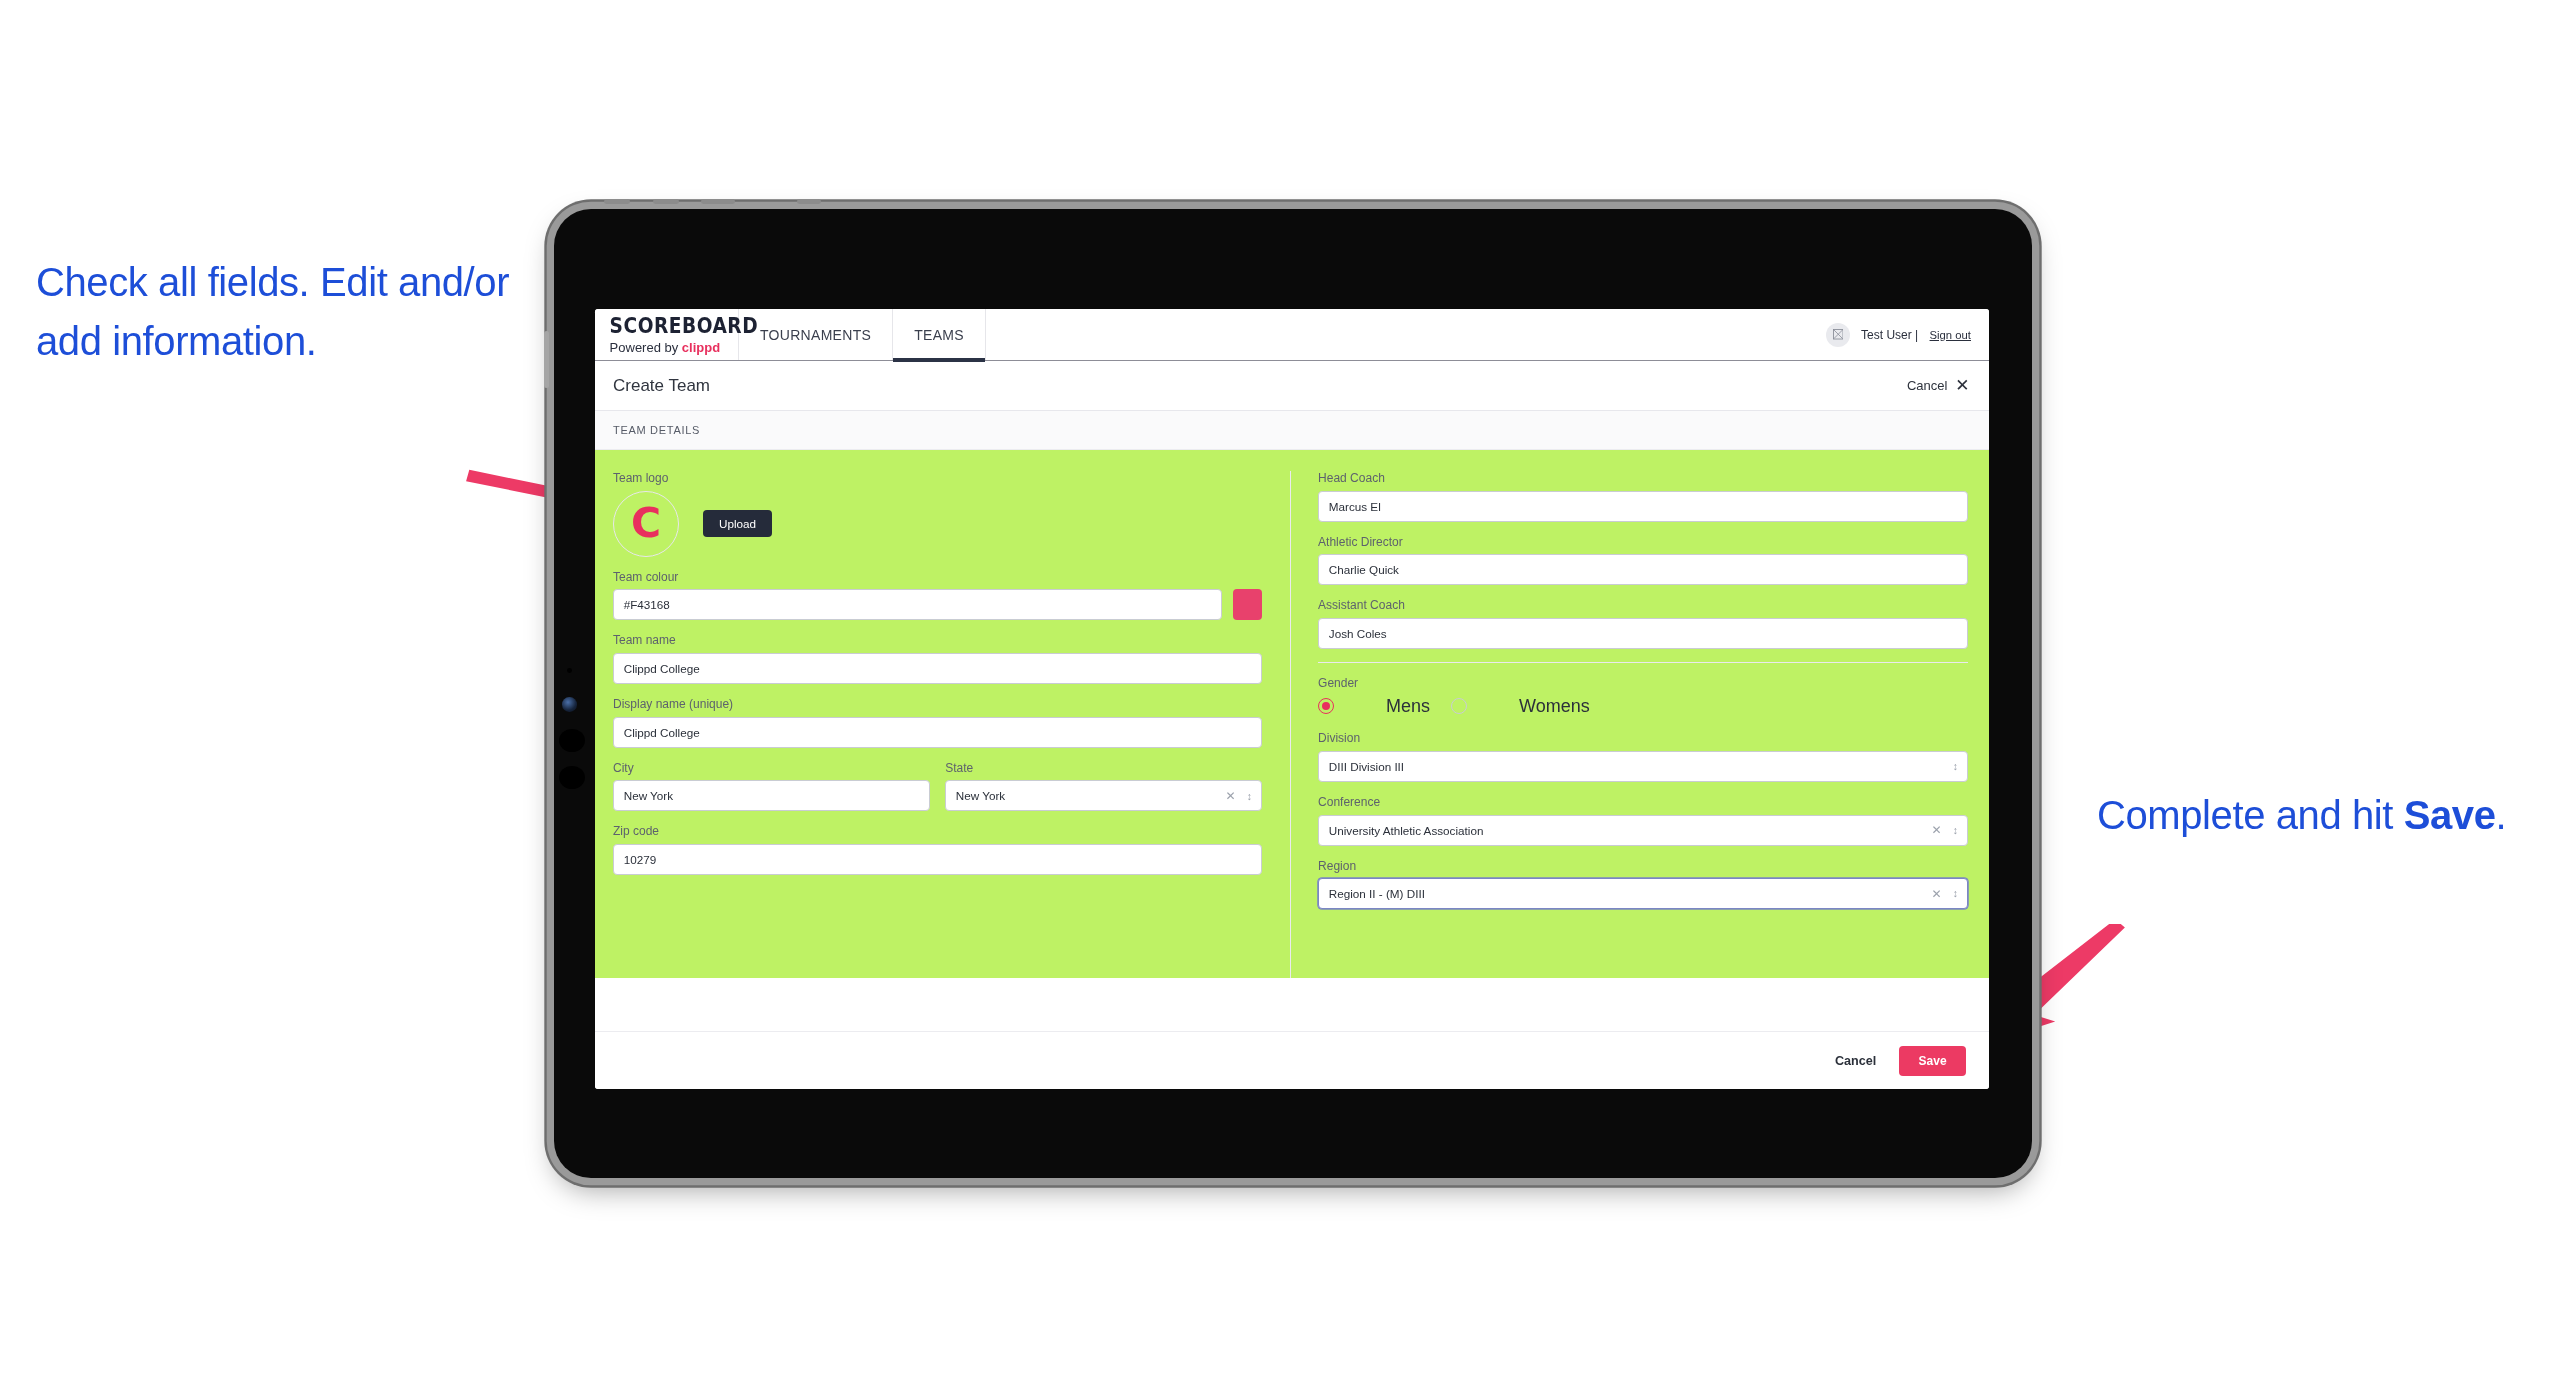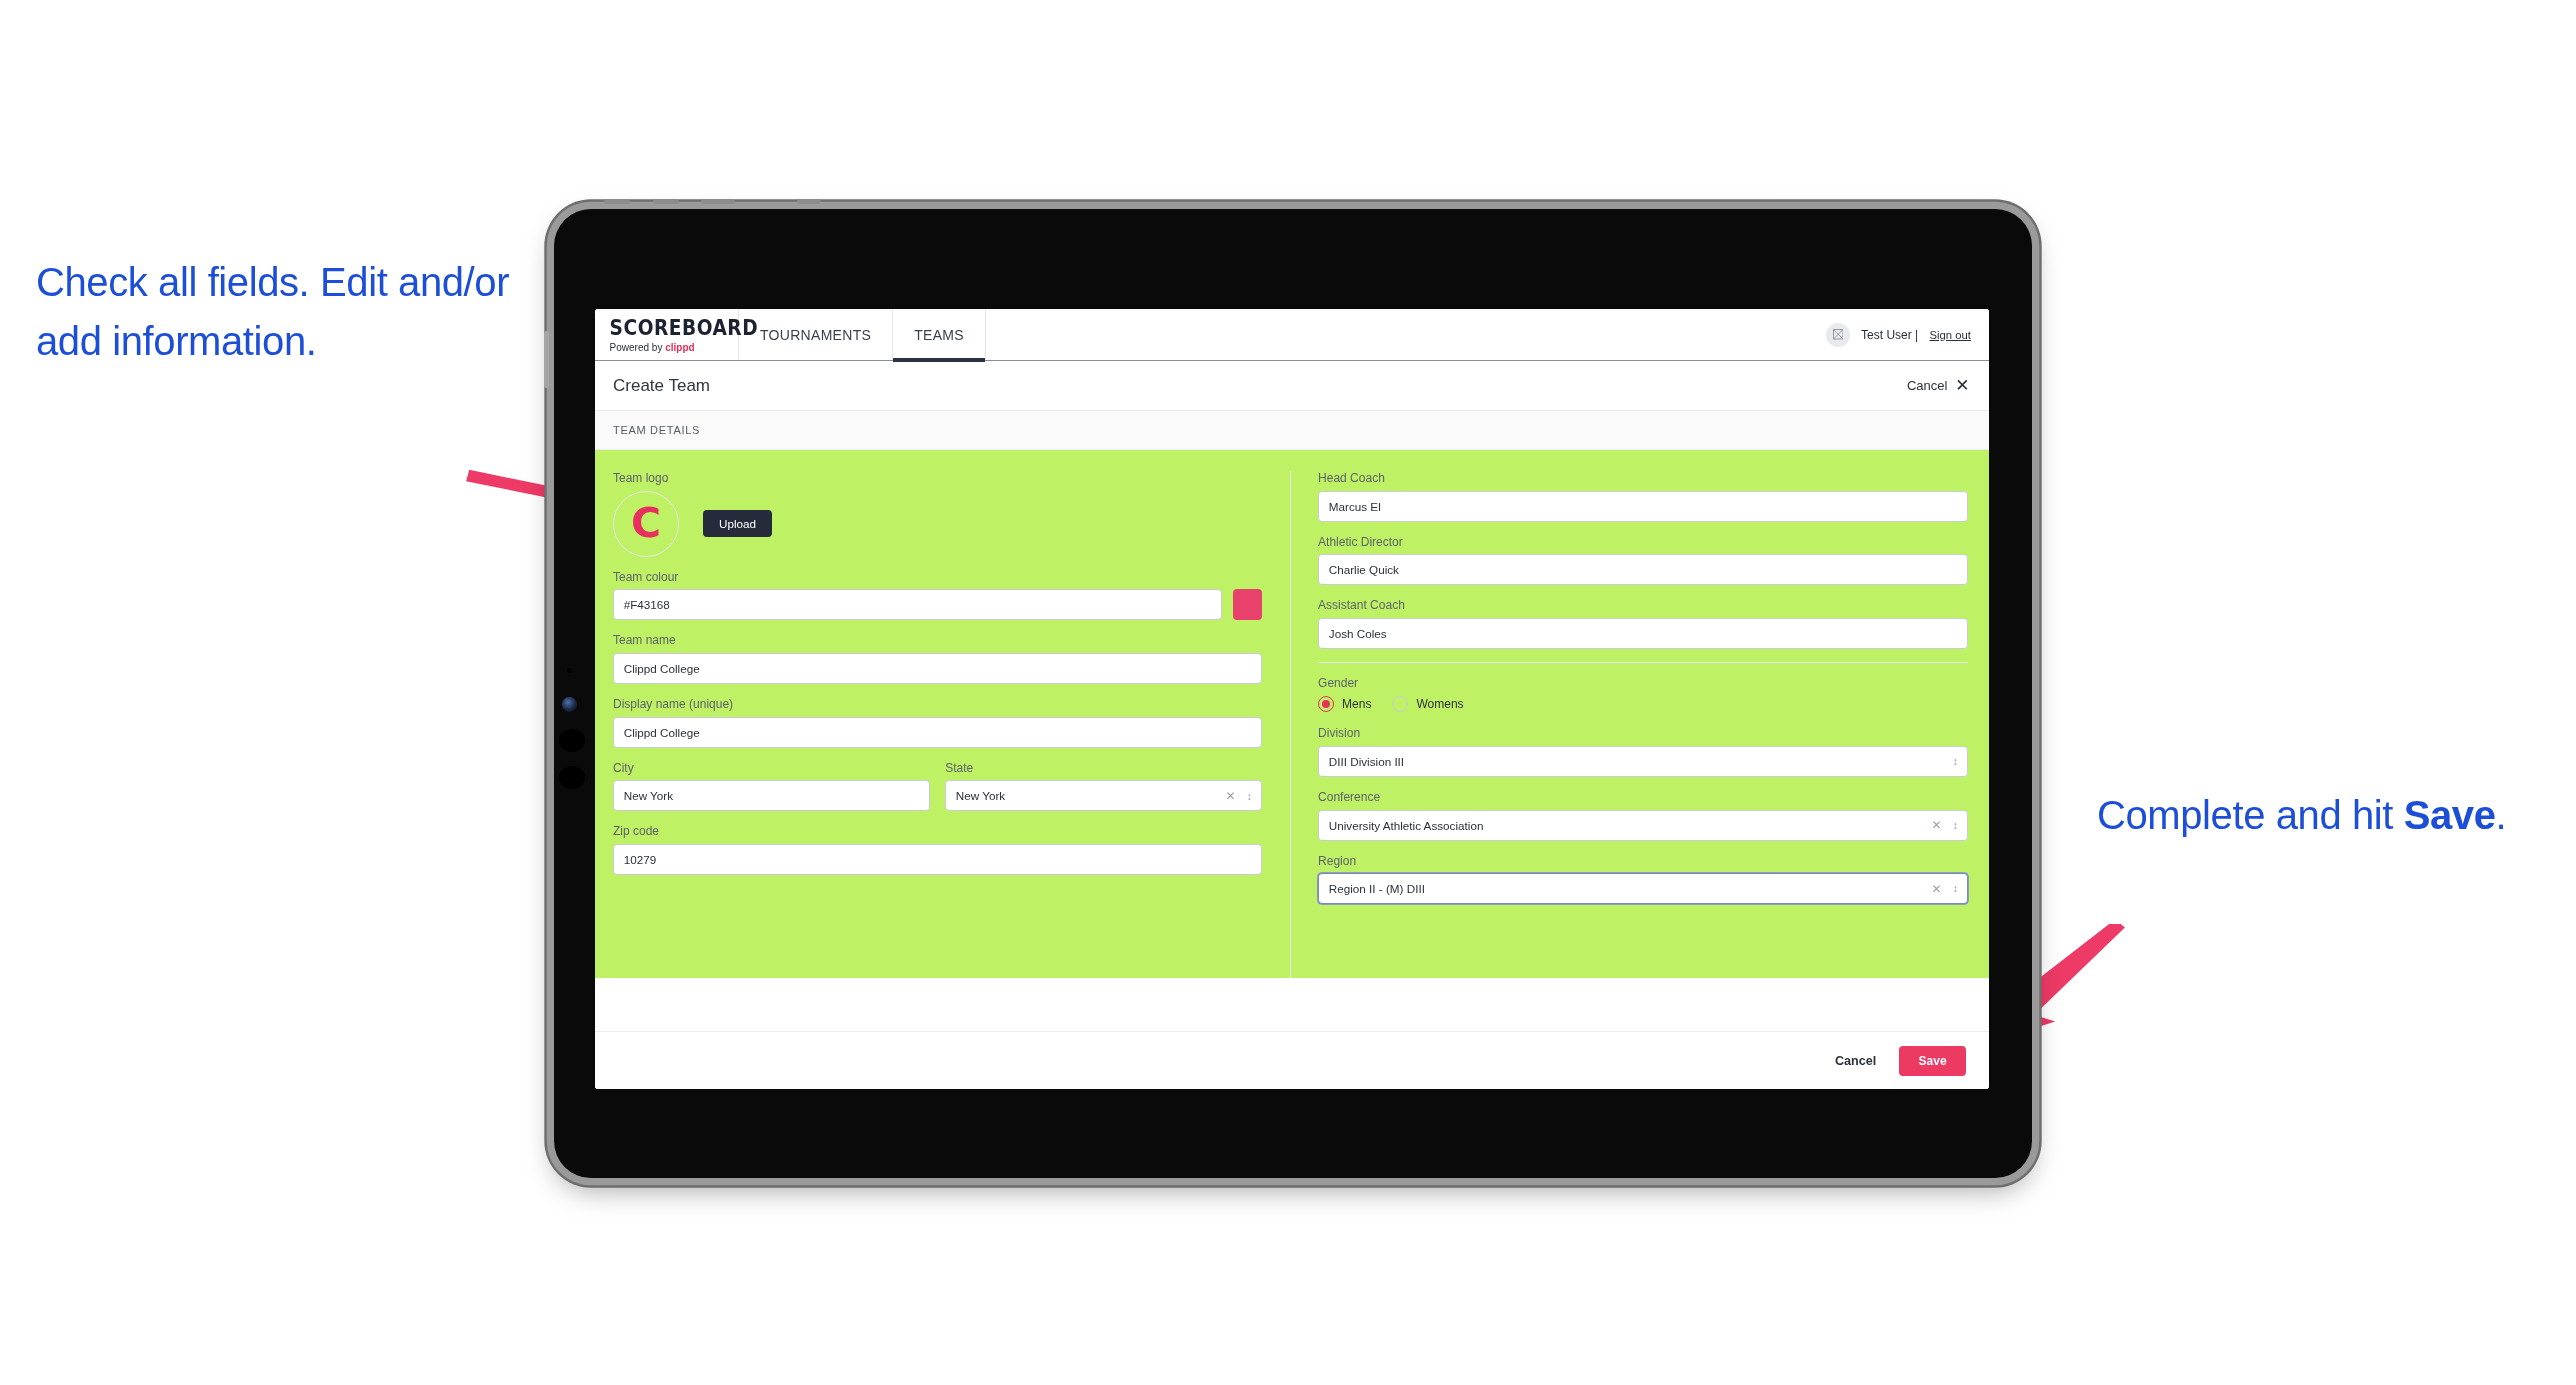--- a/index.html
+++ b/index.html
@@ -87,21 +87,21 @@
   }
   #brand-title {
     font-size: 18.6px; font-weight: 700;
     letter-spacing: 0.5px;
     color: #1d2233;
     font-family: "DejaVu Sans", sans-serif;
     transform: scaleY(1.12);
     transform-origin: left center;
   }
   #brand-sub {
-    font-size: 10px; color: #2a2f3d; margin-top: 4px;
+    font-size: 13px; color: #2a2f3d; margin-top: 4px;
   }
   #brand-sub .pink { color: #e8305e; font-weight: 700; }
 
   .navtab {
     display: flex; align-items: center;
     padding: 12px 21px;
     font-size: 14px;
     color: #3a3f4d;
     letter-spacing: 0.3px;
     border-right: 0.8px solid #e6e6ea;
@@ -234,21 +234,21 @@
   
   #radio-row { display: flex; align-items: center; gap: 21px; margin-top: 2.4px; }
   .radio-item { display: flex; align-items: center; gap: 8px; cursor: pointer; }
   .radio-outer {
     width: 16px; height: 16px; border-radius: 50%;
     border: 1.3px solid #c9ccd3;
     display: flex; align-items: center; justify-content: center;
   }
   .radio-outer.on { border-color: #e8305e; }
   .radio-dot { width: 8px; height: 8px; border-radius: 50%; background: #e8305e; }
-  .radio-label { font-size: 12px; color: #2b303a; }
+  .radio-label { font-size: 18px; color: #2b303a; margin-left: 44px; }
 
   
   #form-footer {
     position: absolute;
     left: 0; right: 0; bottom: 0;
     height: 58px;
     background: #fff;
     border-top: 0.8px solid #ececf0;
     display: flex; align-items: center; justify-content: flex-end;
     gap: 23px;

